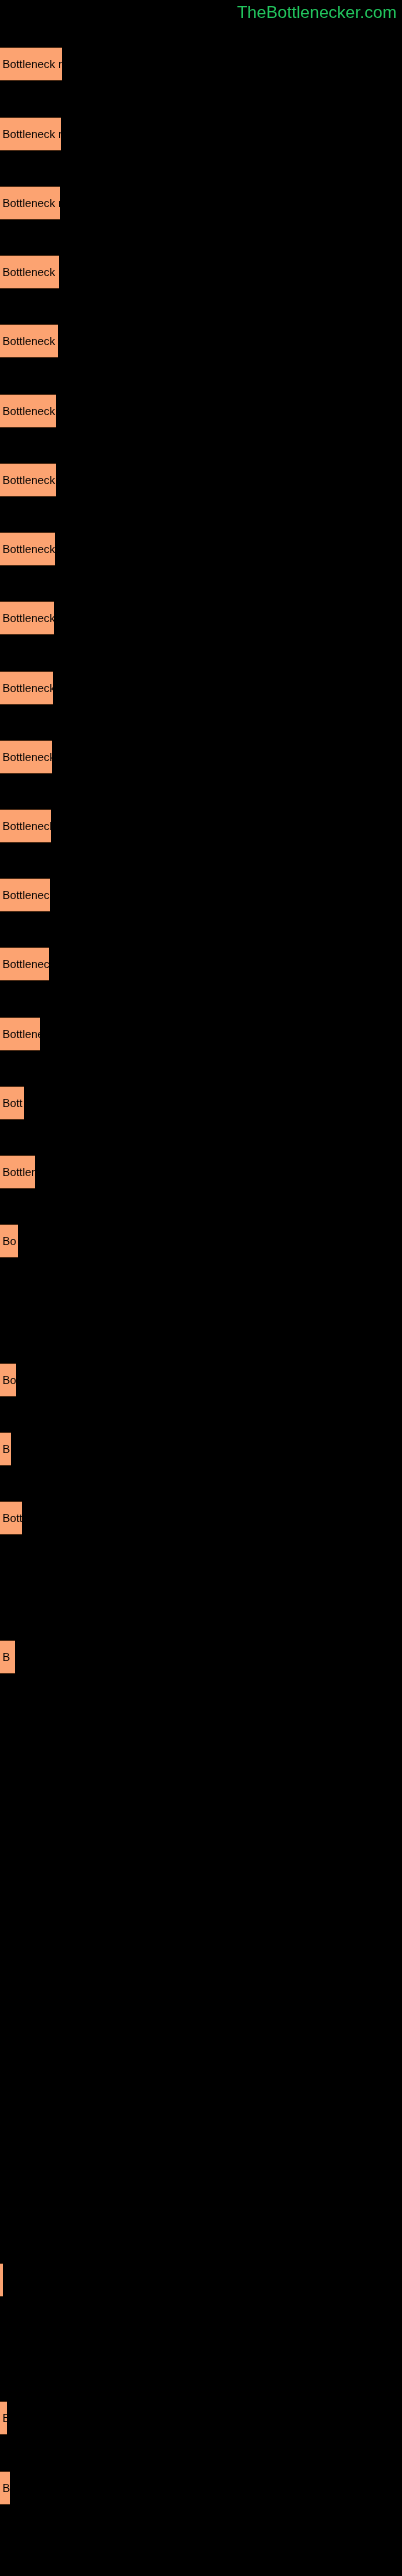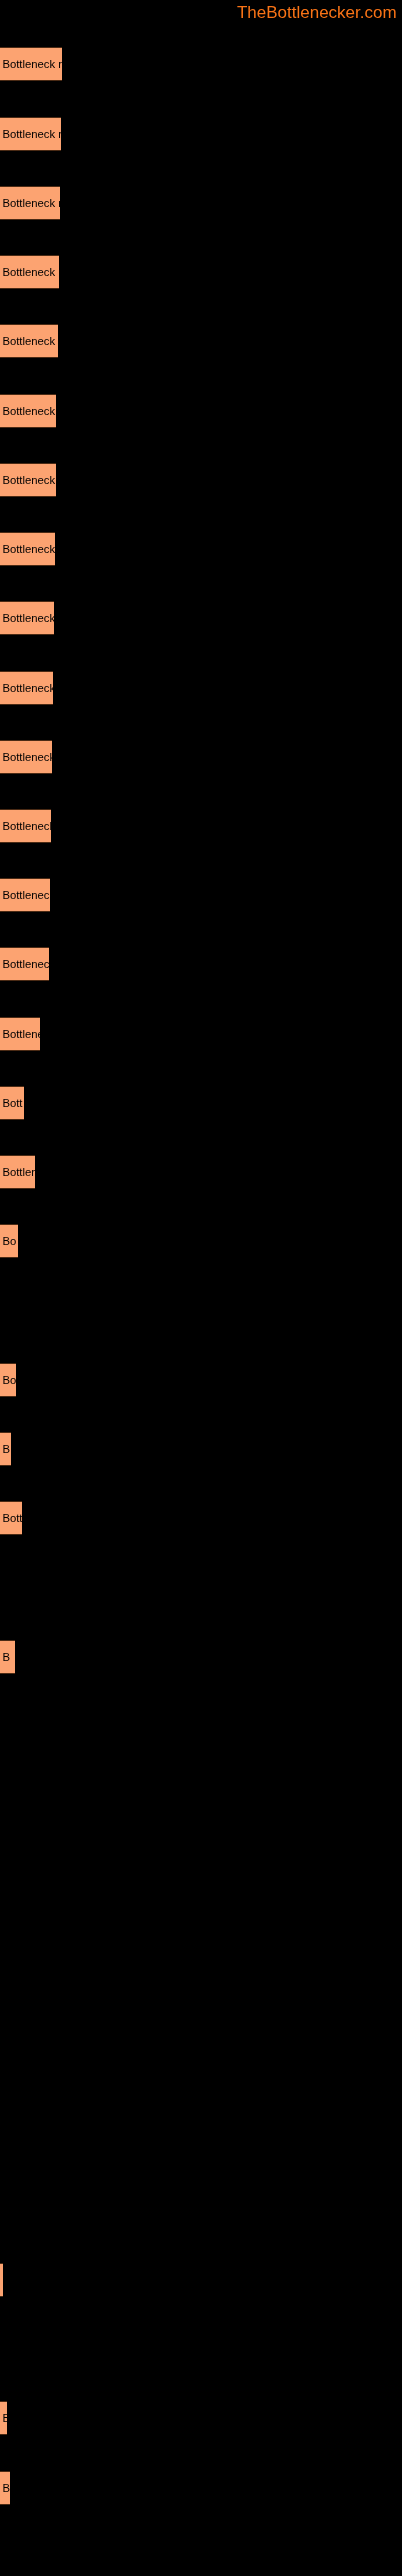--- a/index.html
+++ b/index.html
@@ -24,21 +24,21 @@
     background: #000000;
   }
 
   #watermark {
     position: absolute;
     right: 6.4px;
     top: 1.6px;
     font-family: "Liberation Sans", sans-serif;
     font-size: 17px;
     line-height: 21px;
-    color: #f97316;
+    color: #22c55e;
     letter-spacing: 0px;
     white-space: nowrap;
     user-select: none;
   }
 
   #bars-layer {
     position: absolute;
     left: 0;
     top: 0;
     width: 403px;

